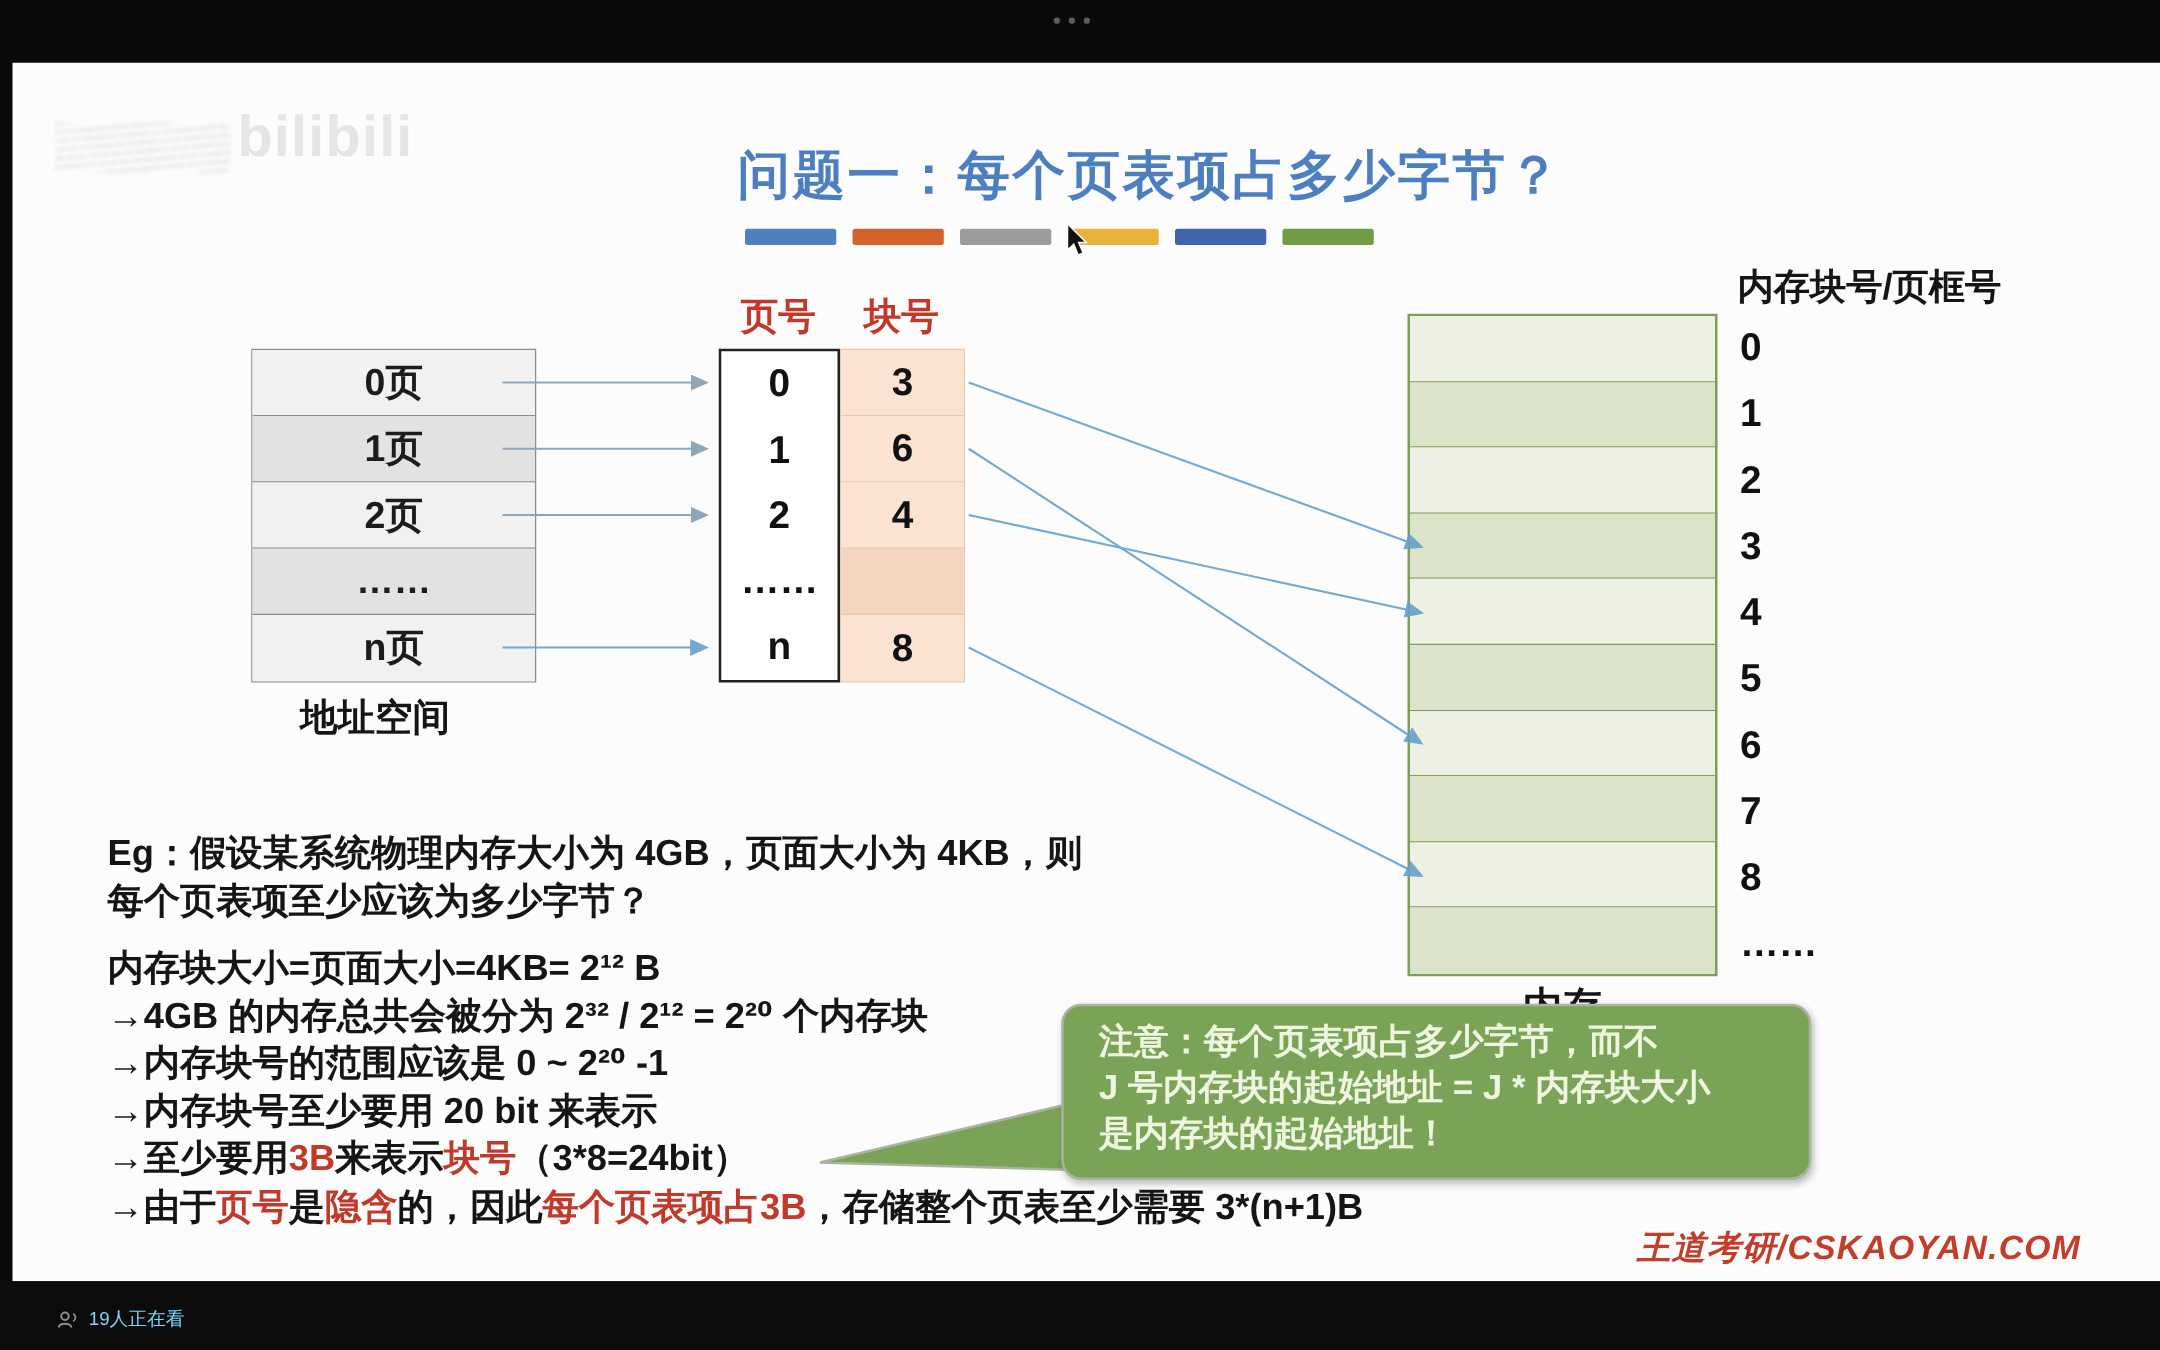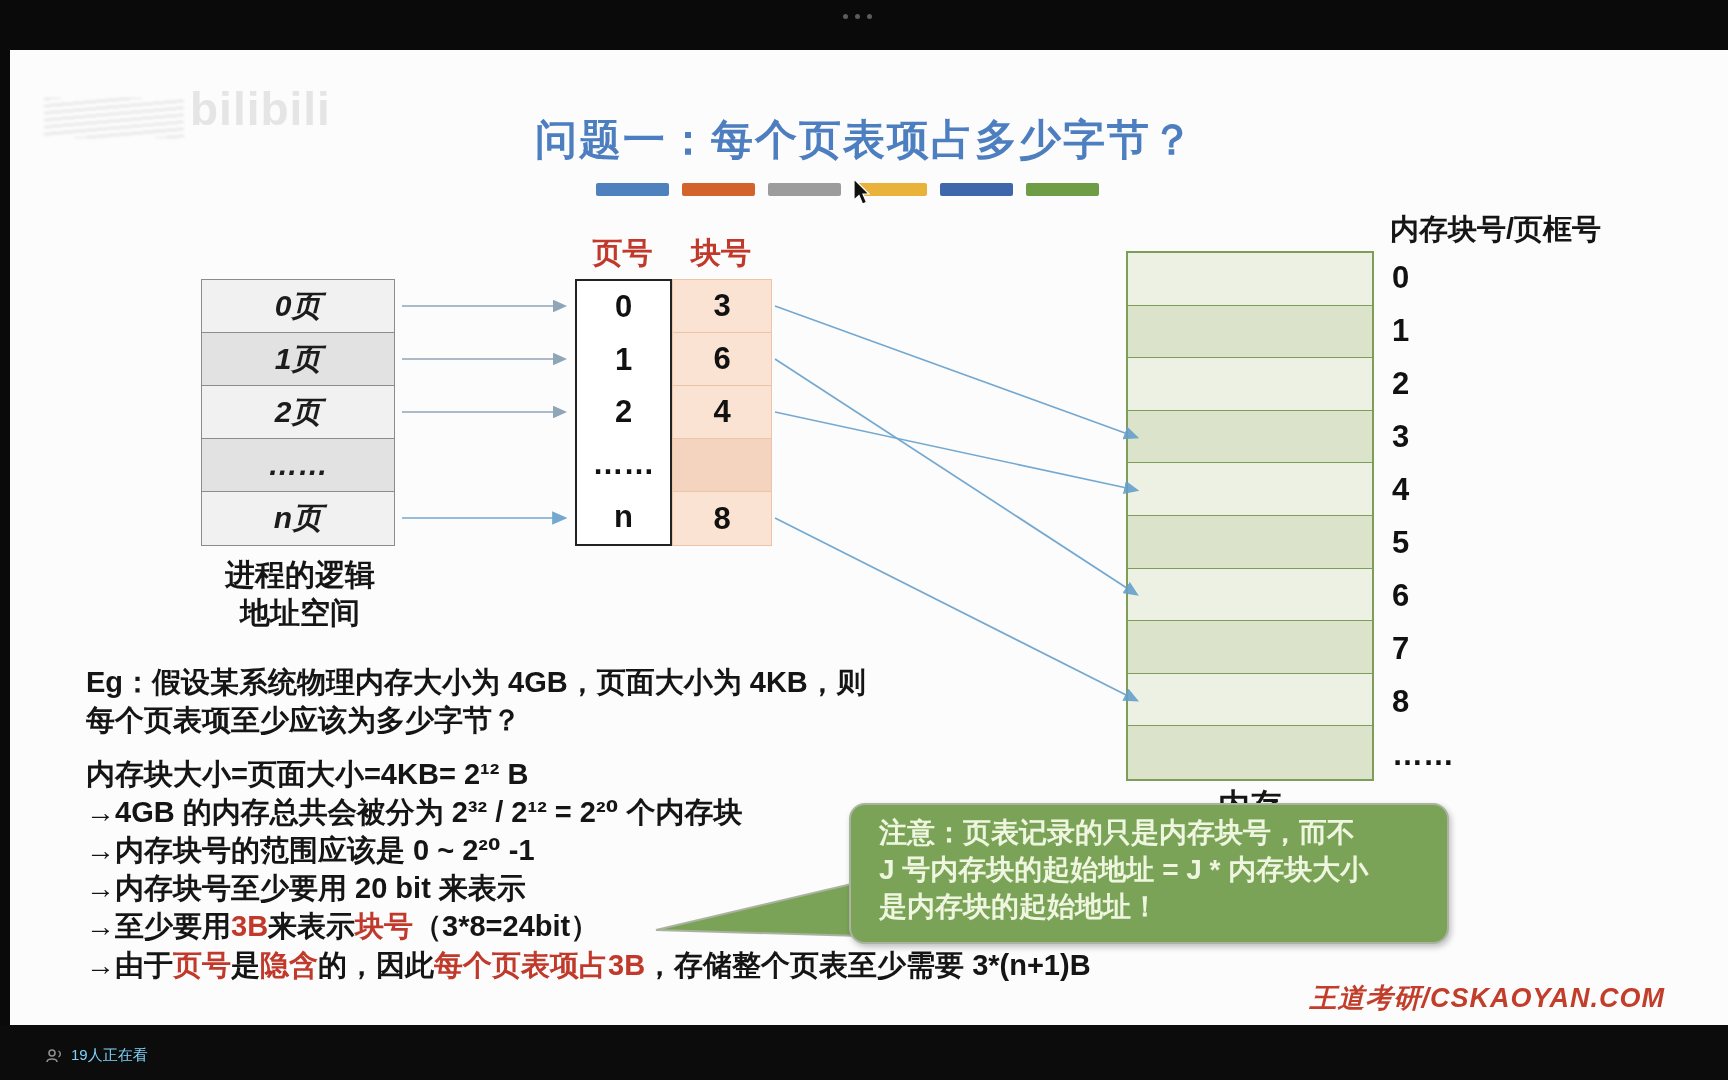--- a/index.html
+++ b/index.html
@@ -16,29 +16,29 @@
   .dots{position:absolute;left:843px;top:14px;display:flex;gap:7px;}
   .dots i{width:5px;height:5px;border-radius:50%;background:#5c5c5c;display:block;}
   .slide{position:absolute;left:10px;top:50px;width:1718px;height:975px;background:#fcfcfc;z-index:1;}
   .bottombar{position:absolute;left:0;top:1025px;width:1728px;height:55px;background:#0c0c0c;z-index:6;}
   .viewers{position:absolute;left:46px;top:1046px;display:flex;align-items:center;gap:8px;z-index:7;color:#7dd3fc;font-size:15px;}
 
   .wm-smudge{position:absolute;left:44px;top:98px;width:140px;height:40px;z-index:2;opacity:.16;filter:blur(1.5px);
     background:repeating-linear-gradient(175deg,#555 0 2px,transparent 2px 7px);}
   .wm-bili{position:absolute;left:190px;top:82px;z-index:2;font-size:46px;font-weight:700;color:#cfcfcf;opacity:.5;letter-spacing:1px;}
 
-  .title{position:absolute;left:480px;top:112px;width:770px;text-align:center;z-index:2;
+  .title{position:absolute;left:480px;top:112px;width:770px;text-align:right;z-index:2;
     color:var(--title_blue);font-size:42px;font-weight:700;letter-spacing:2px;}
   .bars{position:absolute;left:596px;top:183px;display:flex;gap:13px;z-index:2;}
   .bars span{width:73px;height:13px;border-radius:2px;display:block;}
 
   .hdr{position:absolute;top:233px;z-index:2;text-align:center;color:var(--red_text);font-size:30px;font-weight:700;}
   .hdr.h1{left:575px;width:95px;} .hdr.h2{left:670px;width:102px;}
 
-  .ltable{position:absolute;left:201px;top:279px;width:194px;z-index:2;border:1.5px solid var(--left_border);font-style:italic;}
+  .ltable{position:absolute;left:201px;top:279px;width:228px;z-index:2;border:1.5px solid var(--left_border);}
   .ltable .row{height:53px;border-bottom:1px solid var(--left_border);display:flex;align-items:center;justify-content:center;
     font-size:30px;font-weight:600;color:#1c1c1c;}
   .ltable .row:last-child{border-bottom:none;}
   .ltable .row:nth-child(odd){background:var(--left_light);} .ltable .row:nth-child(even){background:var(--left_dark);}
 
   .ptcol1{position:absolute;left:575px;top:279px;width:97px;height:267px;z-index:2;background:#fff;border:2.5px solid #222;}
   .ptcol1 .cell{height:52.4px;display:flex;align-items:center;justify-content:center;font-size:31px;font-weight:600;color:#111;}
   .ptcol2{position:absolute;left:672px;top:279px;width:100px;height:267px;z-index:2;border:1px solid var(--pt_block_border);}
   .ptcol2 .cell{height:53px;background:var(--pt_block_fill);border-bottom:1px solid var(--pt_block_border);
     display:flex;align-items:center;justify-content:center;font-size:31px;font-weight:600;color:#111;}
@@ -106,21 +106,20 @@
   <div class="hdr h2">块号</div>
 
   <div class="ltable">
     <div class="row">0页</div>
     <div class="row">1页</div>
     <div class="row">2页</div>
     <div class="row">……</div>
     <div class="row">n页</div>
   </div>
   <div class="lcaption">
-    <div>进程的逻辑</div>
     <div>地址空间</div>
   </div>
 
   <div class="ptcol1">
     <div class="cell">0</div>
     <div class="cell">1</div>
     <div class="cell">2</div>
     <div class="cell">……</div>
     <div class="cell">n</div>
   </div>
@@ -190,21 +189,21 @@
       <line x1="775" y1="359" x2="1136" y2="594" marker-end="url(#ab)"></line>
       <line x1="775" y1="412" x2="1136" y2="490" marker-end="url(#ab)"></line>
       <line x1="775" y1="518" x2="1136" y2="700" marker-end="url(#ab)"></line>
     </g>
   </svg>
 
   <svg class="tail" width="230" height="75" viewBox="0 0 230 75">
     <polygon points="16,60 220,12 220,66" fill="#7ba357" stroke="#aab3a0" stroke-width="2"></polygon>
   </svg>
   <div class="bubble">
-    <div>注意：页表记录的只是内存块号，而不</div>
+    <div>注意：每个页表项占多少字节，而不</div>
     <div>J 号内存块的起始地址 = J * 内存块大小</div>
     <div>是内存块的起始地址！</div>
   </div>
 
   <div class="footer">王道考研/CSKAOYAN.COM</div>
 
   <svg class="cursor" width="22" height="30" viewBox="0 0 22 30">
     <path d="M2,1 L2,22 L7,17.5 L10.5,26 L14.5,24.3 L11,16 L17,16 Z" fill="#111" stroke="#fff" stroke-width="1.2"></path>
   </svg>
 

